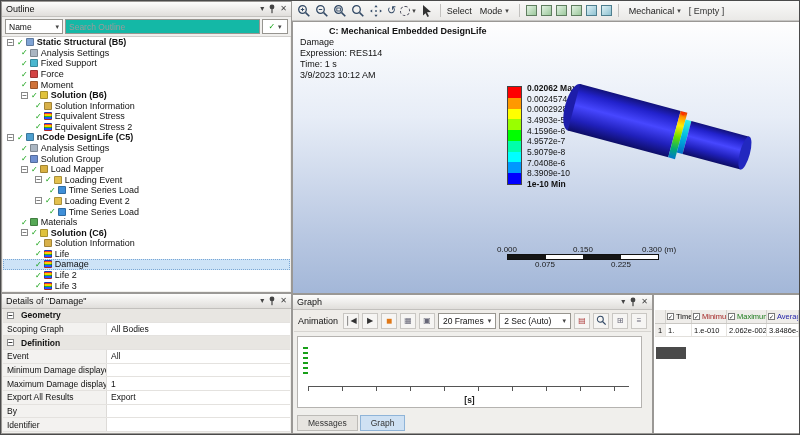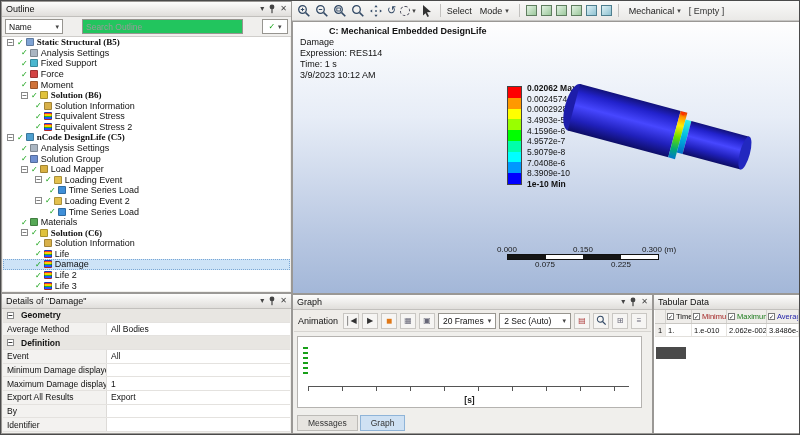--- a/index.html
+++ b/index.html
@@ -27,39 +27,39 @@
 
   
   .panel{position:absolute;border:1px solid #9a9895;background:#f0efec;}
   .phdr{height:15px;background:linear-gradient(#fdfdfc,#e0dedb);border-bottom:1px solid #c2c0bd;
     display:flex;align-items:center;padding:0 4px;font-size:9px;color:#111;}
   .hicons{margin-left:auto;display:flex;align-items:center;gap:4px;color:#444;}
   .hico{font-size:8px;line-height:1;cursor:default;}
 
   
   .outline{left:0;top:0;width:291px;height:292px;}
-  .frow{height:20px;background:#f0efed;border-bottom:1px solid #d0cecb;display:flex;align-items:center;gap:19px;padding:0 3px;}
+  .frow{height:20px;background:#f0efed;border-bottom:1px solid #d0cecb;display:flex;align-items:center;gap:2px;padding:0 3px;}
   .namedd{width:58px;height:15px;border:1px solid #979590;background:#fff;display:flex;align-items:center;padding:0 3px;font-size:8.5px;}
   .namedd .da{margin-left:auto;}
-  .search{flex:1;height:15px;border:1px solid #979590;font-size:8.5px;padding:0 3px;font-family:inherit;color:#222;background:#22c55e;}
+  .search{flex:1;height:15px;border:1px solid #979590;font-size:8.5px;padding:0 3px;font-family:inherit;color:#222;background:#14b8a6;}
   .search::placeholder{color:#9a9a9a;}
   .chkdd{width:26px;height:15px;border:1px solid #979590;background:#fff;display:flex;align-items:center;justify-content:center;gap:2px;}
   .tree{position:absolute;left:1px;right:1px;top:35px;bottom:1px;background:#fff;display:flex;flex-direction:column;overflow:hidden;}
   .ti{flex:1;display:flex;align-items:center;white-space:nowrap;font-size:9px;min-height:0;}
   .lv0{padding-left:4px}.lv1{padding-left:18px}.lv2{padding-left:32px}.lv3{padding-left:46px}
   .exp{flex:none;width:7px;height:7px;border:1px solid #8a8a8a;background:#fff;color:#222;font-size:8px;line-height:5px;text-align:center;margin-right:3px;font-style:normal;}
   .ck{color:#12a012;font-style:normal;font-size:8px;margin-right:1px;flex:none;}
   .tic{flex:none;width:8px;height:8px;border-radius:1px;margin:0 3px 0 1px;border:1px solid rgba(0,0,0,.25);}
   .ic-sys{background:#7fa3d4}.ic-set{background:#aab6c2}.ic-sup{background:#49b7cf}.ic-for{background:#d44444}
   .ic-mom{background:#d07238}.ic-sol{background:#e0c23c}.ic-inf{background:#d8b04a}
   .ic-res{background:linear-gradient(180deg,#e33 0 25%,#fc0 25% 50%,#2b2 50% 75%,#25f 75%)}
   .ic-nco{background:#4e9fcf}.ic-grp{background:#6f8fd0}.ic-map{background:#d8b042}.ic-evt{background:#e3c04e}
   .ic-tsl{background:#3f8fd8}.ic-mat{background:#56a856}
   .tl{white-space:nowrap;}
-  .bl{font-weight:bold;font-family:Liberation Serif, serif;}
+  .bl{font-weight:bold;}
   .sel{background:#cde3f7;outline:1px dotted #7aa7d4;outline-offset:-1px;}
 
   
   .details{left:0;top:292px;width:291px;height:141px;}
   .drows{position:absolute;left:1px;right:1px;top:15px;bottom:1px;display:flex;flex-direction:column;background:#fff;}
   .drow{flex:1;display:flex;align-items:stretch;border-bottom:1px solid #e4e2df;font-size:8.5px;min-height:0;}
   .drow.sec{background:#e8e6e2;font-weight:bold;align-items:center;padding-left:4px;gap:4px;}
   .dl{width:104px;background:#f3f2f0;border-right:1px solid #dddbd8;display:flex;align-items:center;padding-left:4px;white-space:nowrap;overflow:hidden;}
   .dv{flex:1;display:flex;align-items:center;padding-left:4px;white-space:nowrap;text-align:right;}
 
@@ -342,21 +342,21 @@
           </svg>
         <span class="hico">✕</span>
       </span>
     </div>
     <div class="drows">
       <div class="drow sec">
           <i class="exp">−</i>
           <span>Geometry</span>
         </div>
       <div class="drow">
-          <div class="dl">Average Method</div>
+          <div class="dl">Scoping Graph</div>
           <div class="dv">All Bodies</div>
         </div>
       <div class="drow sec">
           <i class="exp">−</i>
           <span>Definition</span>
         </div>
       <div class="drow">
           <div class="dl">Event</div>
           <div class="dv">All</div>
         </div>
@@ -512,23 +512,20 @@
       <div class="xaxis"></div>
       <div class="xlabel">[s]</div>
     </div>
     <div class="gtabs">
       <div class="gtab">Messages</div>
       <div class="gtab active">Graph</div>
     </div>
   </div>
 
   <div class="panel tabular">
-    <div class="phdr">
-      <span>Tabular Data</span>
-    </div>
     <div class="thead">
       <div class="th w-idx"></div>
       <div class="th w-t1">
           <span class="cb">✓</span>
           <span style="color: rgb(17, 17, 17);">Time [s]</span>
         </div>
       <div class="th w-t2">
           <span class="cb">✓</span>
           <span style="color: rgb(162, 34, 34);">Minimum</span>
         </div>

